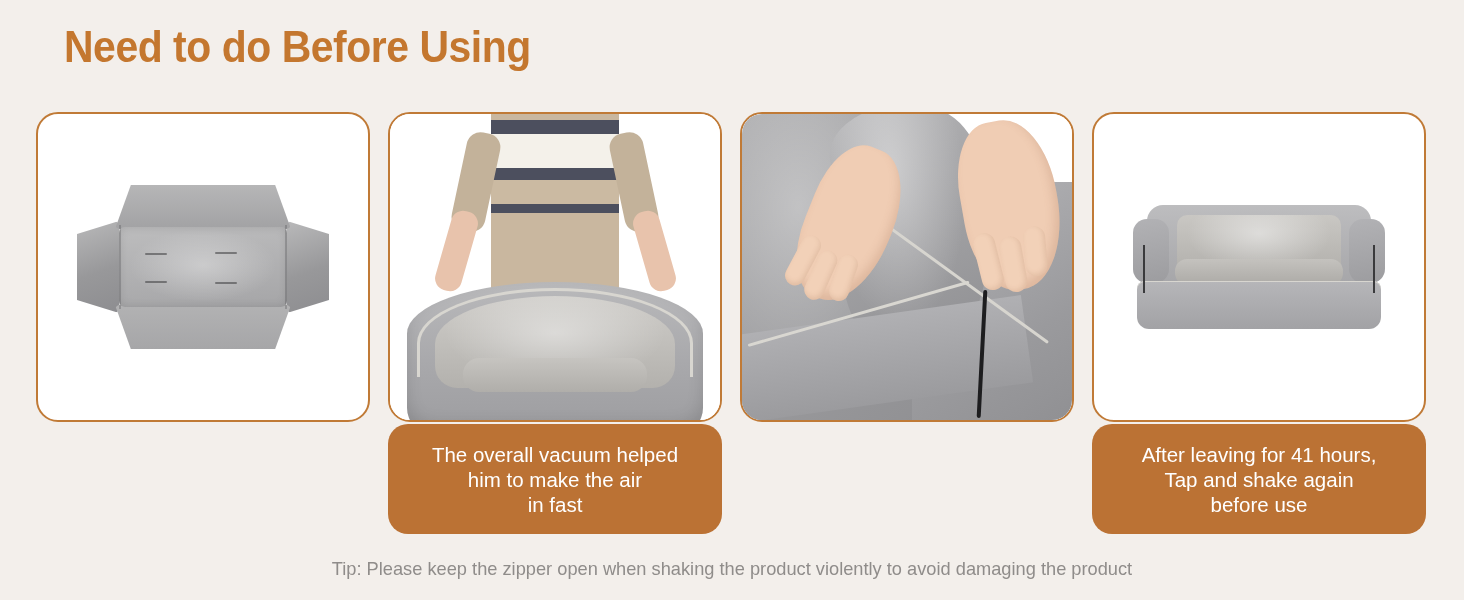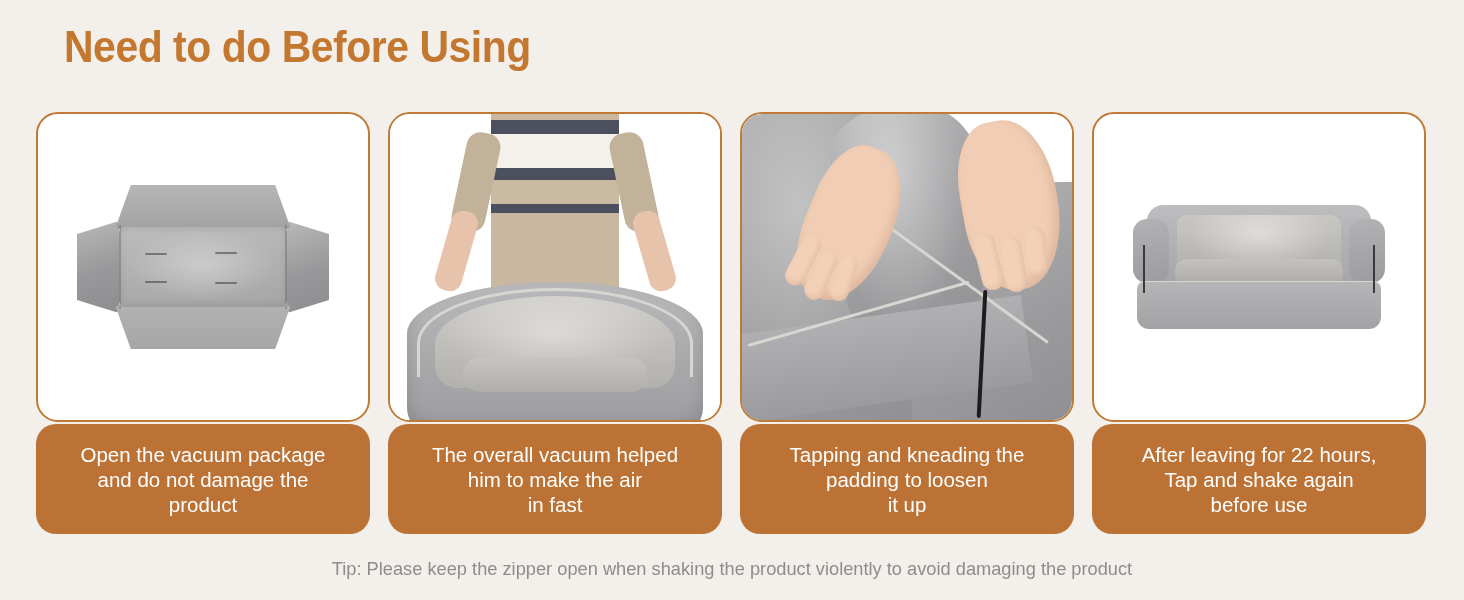--- a/index.html
+++ b/index.html
@@ -315,23 +315,20 @@
             <div class="tuft a"></div>
             <div class="tuft b"></div>
             <div class="tuft c"></div>
             <div class="tuft d"></div>
           </div>
           <div class="seam-v" style="left:42px;"></div>
           <div class="seam-v" style="left:208px;"></div>
         </div>
       </div>
     </div>
-    <div class="caption">Open the vacuum package
-and do not damage the
-product</div>
   </div>
 
   <div class="step-card">
     <div class="card-photo">
       <div class="scene p2">
         <div class="legs"></div>
         <div class="torso">
           <div class="stripe s1"></div>
           <div class="stripe s2"></div>
           <div class="stripe s3"></div>
@@ -370,40 +367,37 @@
           <div class="finger" style="left:26px; top:112px; width:20px; height:52px; transform:rotate(2deg);"></div>
           <div class="finger" style="left:48px; top:108px; width:20px; height:48px; transform:rotate(-3deg);"></div>
         </div>
         <div class="hand right">
           <div class="finger" style="left:6px;  top:108px; width:22px; height:58px; transform:rotate(-4deg);"></div>
           <div class="finger" style="left:30px; top:116px; width:22px; height:56px; transform:rotate(0deg);"></div>
           <div class="finger" style="left:54px; top:110px; width:22px; height:50px; transform:rotate(5deg);"></div>
         </div>
       </div>
     </div>
-    <div class="caption">Tapping and kneading the
-padding to loosen
-it up</div>
   </div>
 
   <div class="step-card">
     <div class="card-photo">
       <div class="scene">
         <div class="bed4">
           <div class="bed4-back"></div>
           <div class="bed4-inner"></div>
           <div class="bed4-armL"></div>
           <div class="bed4-armR"></div>
           <div class="bed4-cushion"></div>
           <div class="bed4-front"></div>
           <div class="bed4-zipL"></div>
           <div class="bed4-zipR"></div>
         </div>
       </div>
     </div>
-    <div class="caption">After leaving for 22 hours,
+    <div class="caption">After leaving for 41 hours,
 Tap and shake again
 before use</div>
   </div>
 
 </div>
 
 <div class="tip-line">Tip: Please keep the zipper open when shaking the product violently to avoid damaging the product</div>
 
 </body></html>

